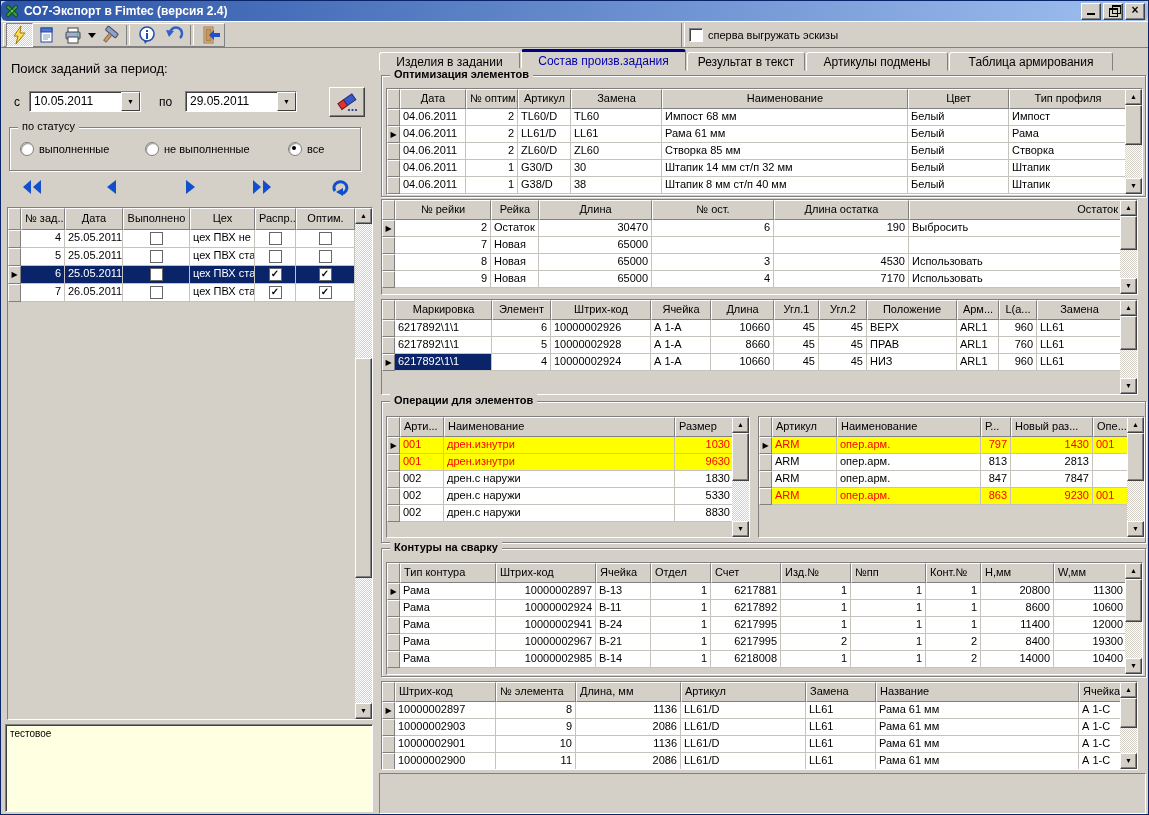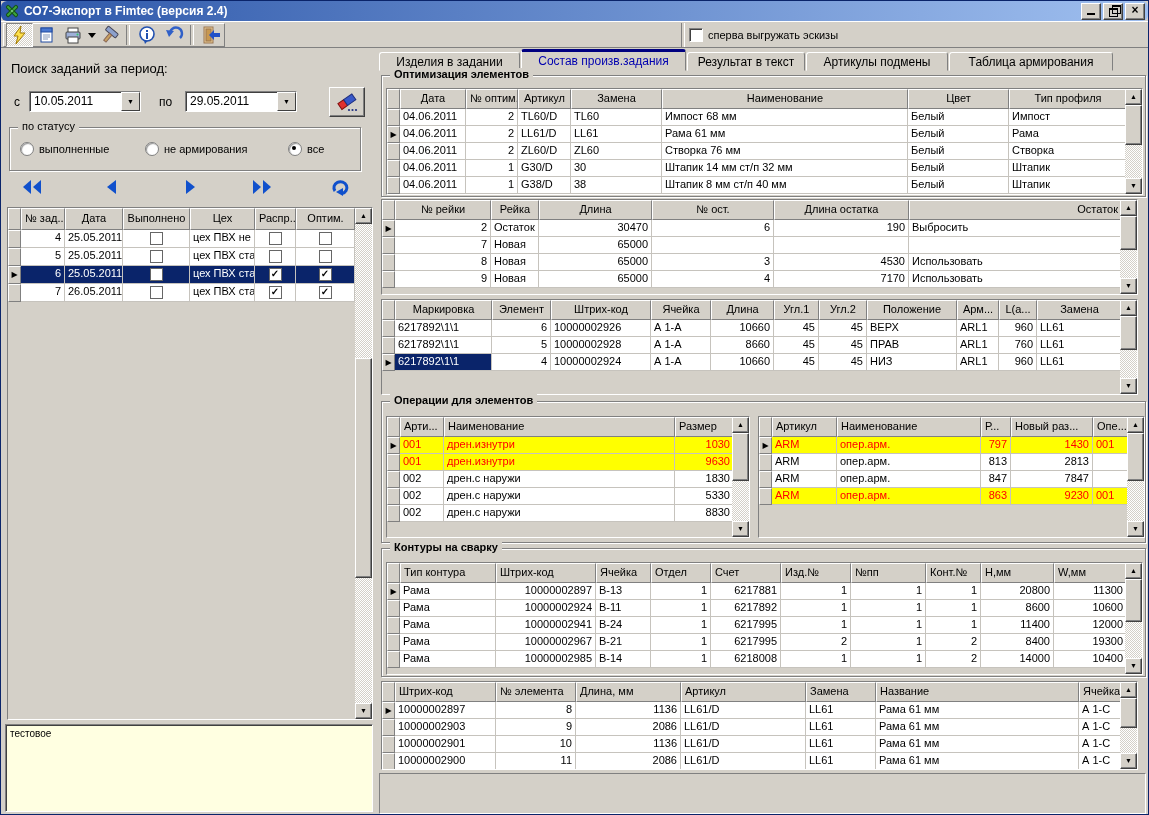--- a/index.html
+++ b/index.html
@@ -217,21 +217,21 @@
     </div>
 
     <div class="gbox" style="left:8px;top:78px;width:352px;height:44px;">
       <span class="gcap">по статусу</span>
       <span class="radio-item" style="left:10px;top:14px;">
         <span class="rdo"></span>
         <span>выполненные</span>
       </span>
       <span class="radio-item" style="left:135px;top:14px;">
         <span class="rdo"></span>
-        <span>не армирования</span>
+        <span>не выполненные</span>
       </span>
       <span class="radio-item" style="left:278px;top:14px;">
         <span class="rdo on"></span>
         <span>все</span>
       </span>
     </div>
 
     <span class="nav" style="left:18px;top:128px;">
       <svg width="22" height="16">
         <polygon points="10,1 10,15 2,8" fill="#1050CC"></polygon>
@@ -392,21 +392,21 @@
               <div class="gc" style="width: 246px;">Рама 61 мм</div>
               <div class="gc" style="width: 101px;">Белый</div>
               <div class="gc" style="width: 118px;">Рама</div>
             </div>
             <div class="gr">
               <div class="gi"></div>
               <div class="gc" style="width: 66px;">04.06.2011</div>
               <div class="gc r" style="width: 52px;">2</div>
               <div class="gc" style="width: 53px;">ZL60/D</div>
               <div class="gc" style="width: 91px;">ZL60</div>
-              <div class="gc" style="width: 246px;">Створка 76 мм</div>
+              <div class="gc" style="width: 246px;">Створка 85 мм</div>
               <div class="gc" style="width: 101px;">Белый</div>
               <div class="gc" style="width: 118px;">Створка</div>
             </div>
             <div class="gr">
               <div class="gi"></div>
               <div class="gc" style="width: 66px;">04.06.2011</div>
               <div class="gc r" style="width: 52px;">1</div>
               <div class="gc" style="width: 53px;">G30/D</div>
               <div class="gc" style="width: 91px;">30</div>
               <div class="gc" style="width: 246px;">Штапик 14 мм ст/п 32 мм</div>

